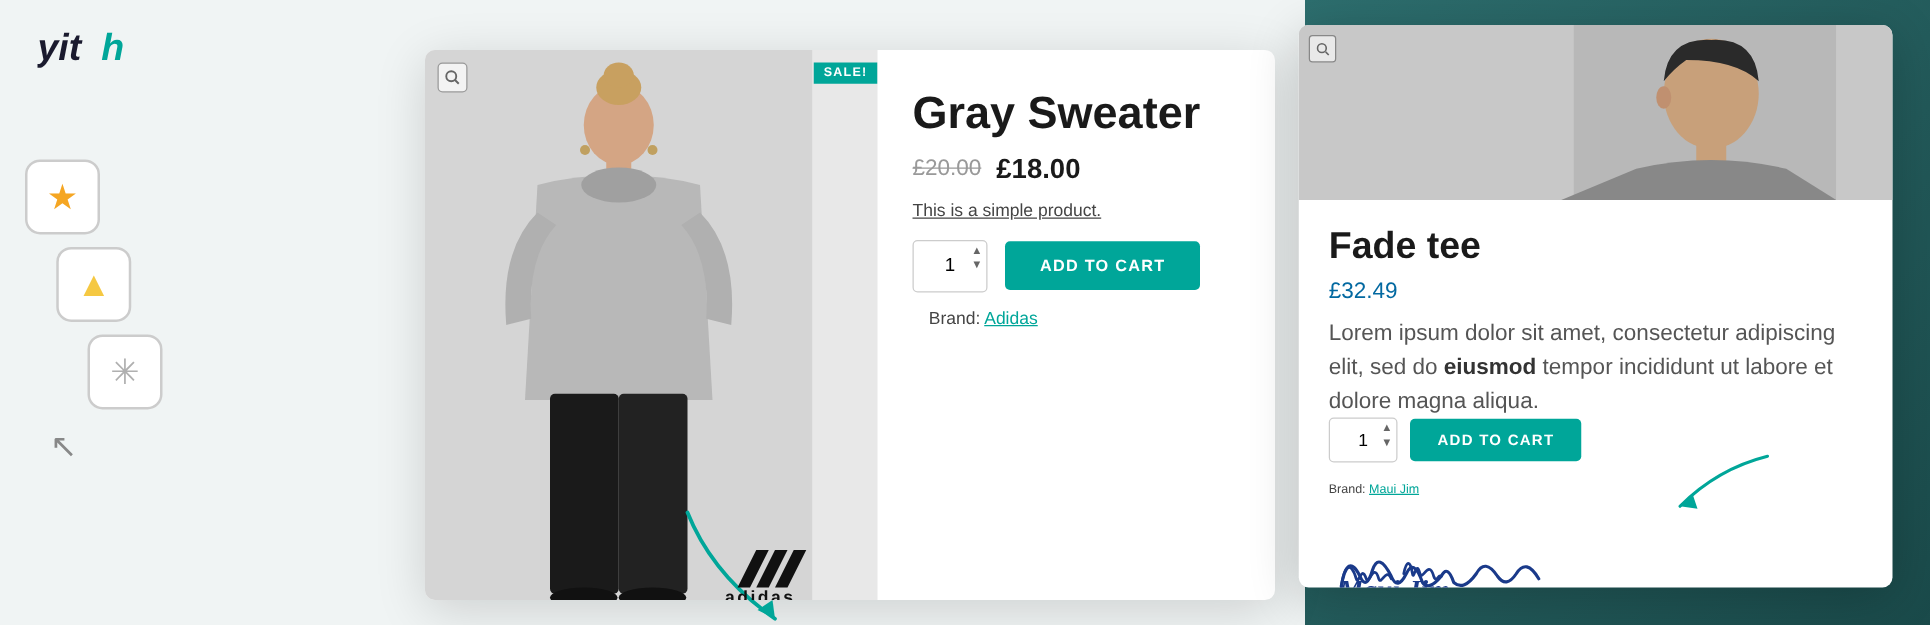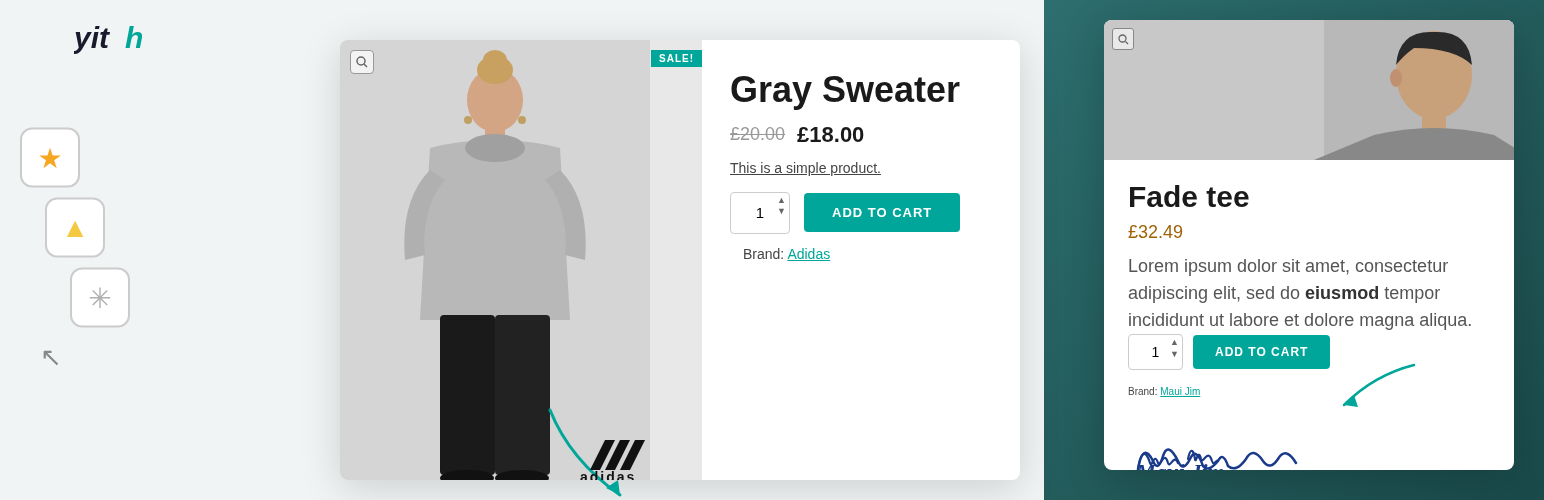--- a/index.html
+++ b/index.html
@@ -24,21 +24,20 @@
     }
 
     
     .yith-logo {
       position: absolute;
       top: 20px;
       left: 30px;
       z-index: 10;
       display: flex;
       align-items: center;
-      margin-left: 44px;
     }
 
     
     .left-icons {
       position: absolute;
       left: 20px;
       top: 50%;
       transform: translateY(-50%);
       display: flex;
       flex-direction: column;
@@ -228,21 +227,21 @@
       display: flex;
       flex-direction: column;
       align-items: center;
     }
 
     
     .card-fade-tee {
       position: absolute;
       right: 30px;
       top: 20px;
-      width: 410px;
+      width: 475px;
       height: 450px;
       background: white;
       border-radius: 8px;
       box-shadow: 0 8px 40px rgba(0,0,0,0.2);
       z-index: 6;
       padding: 0;
       overflow: hidden;
     }
 
     .fade-tee-image {
@@ -275,21 +274,21 @@
 
     .fade-tee-title {
       font-size: 30px;
       font-weight: 900;
       color: #1a1a1a;
       margin-bottom: 8px;
     }
 
     .fade-tee-price {
       font-size: 18px;
-      color: #a16207;
+      color: #0369a1;
       font-weight: 500;
       margin-bottom: 10px;
     }
 
     .fade-tee-desc {
       font-size: 18px;
       color: #555;
       line-height: 1.5;
       margin-bottom: 0;
     }

